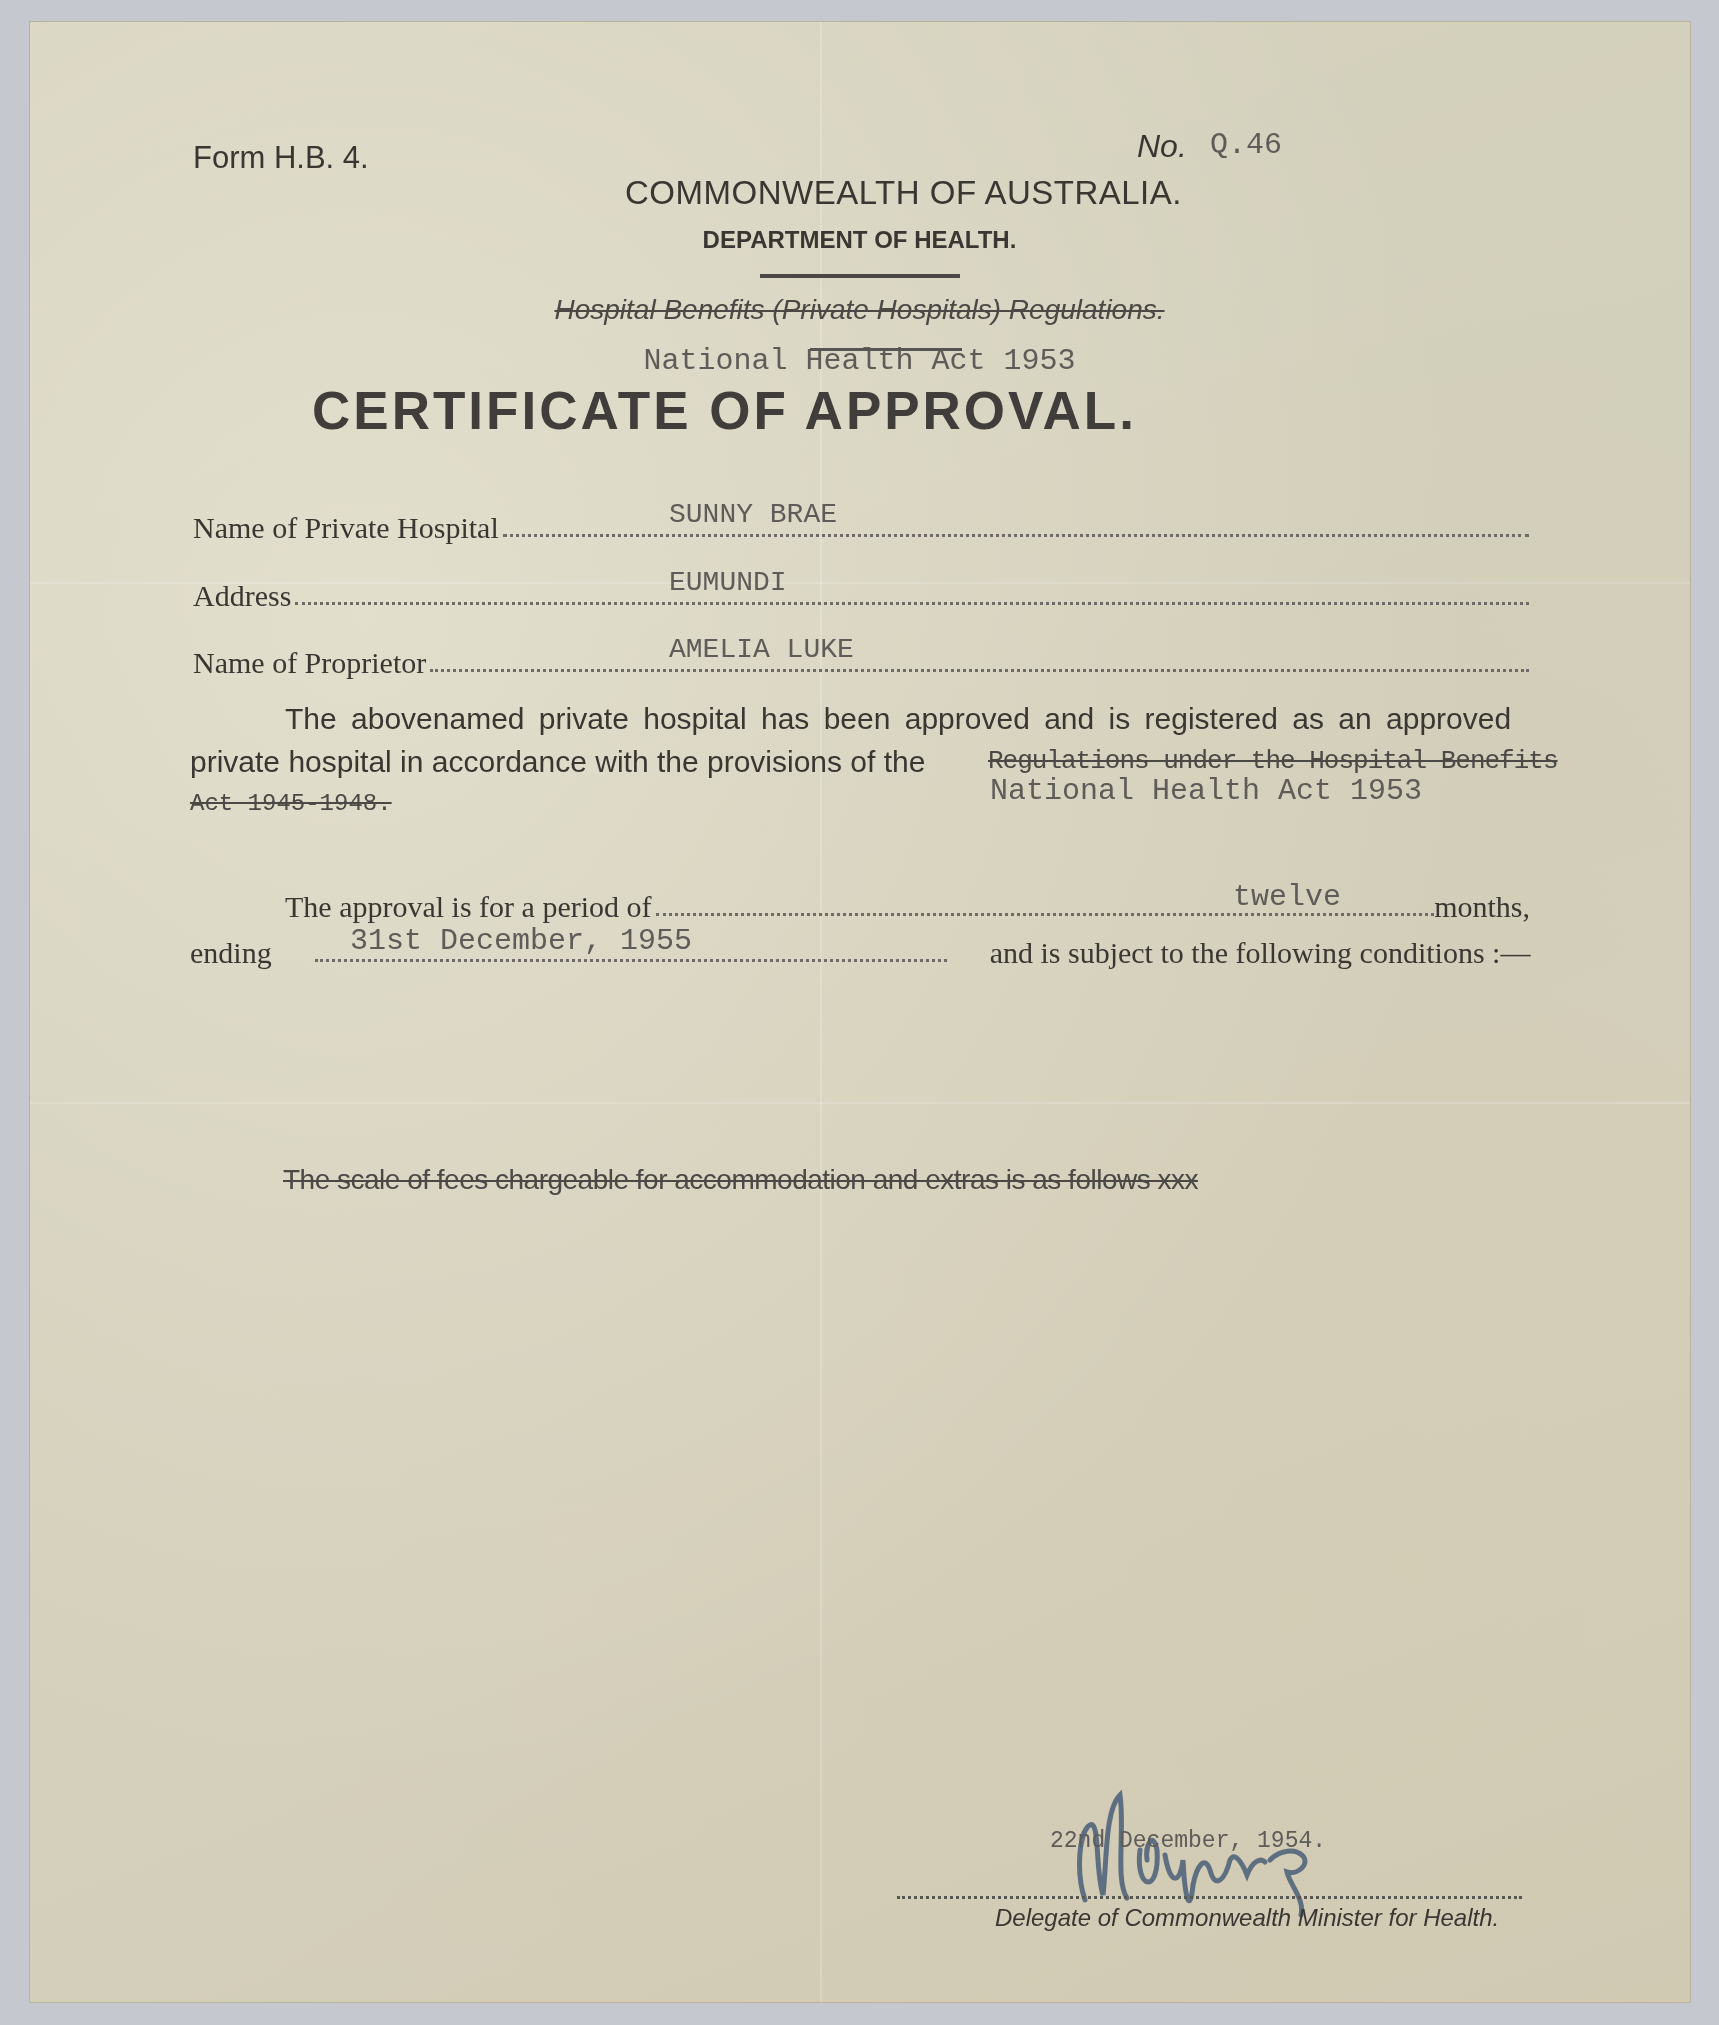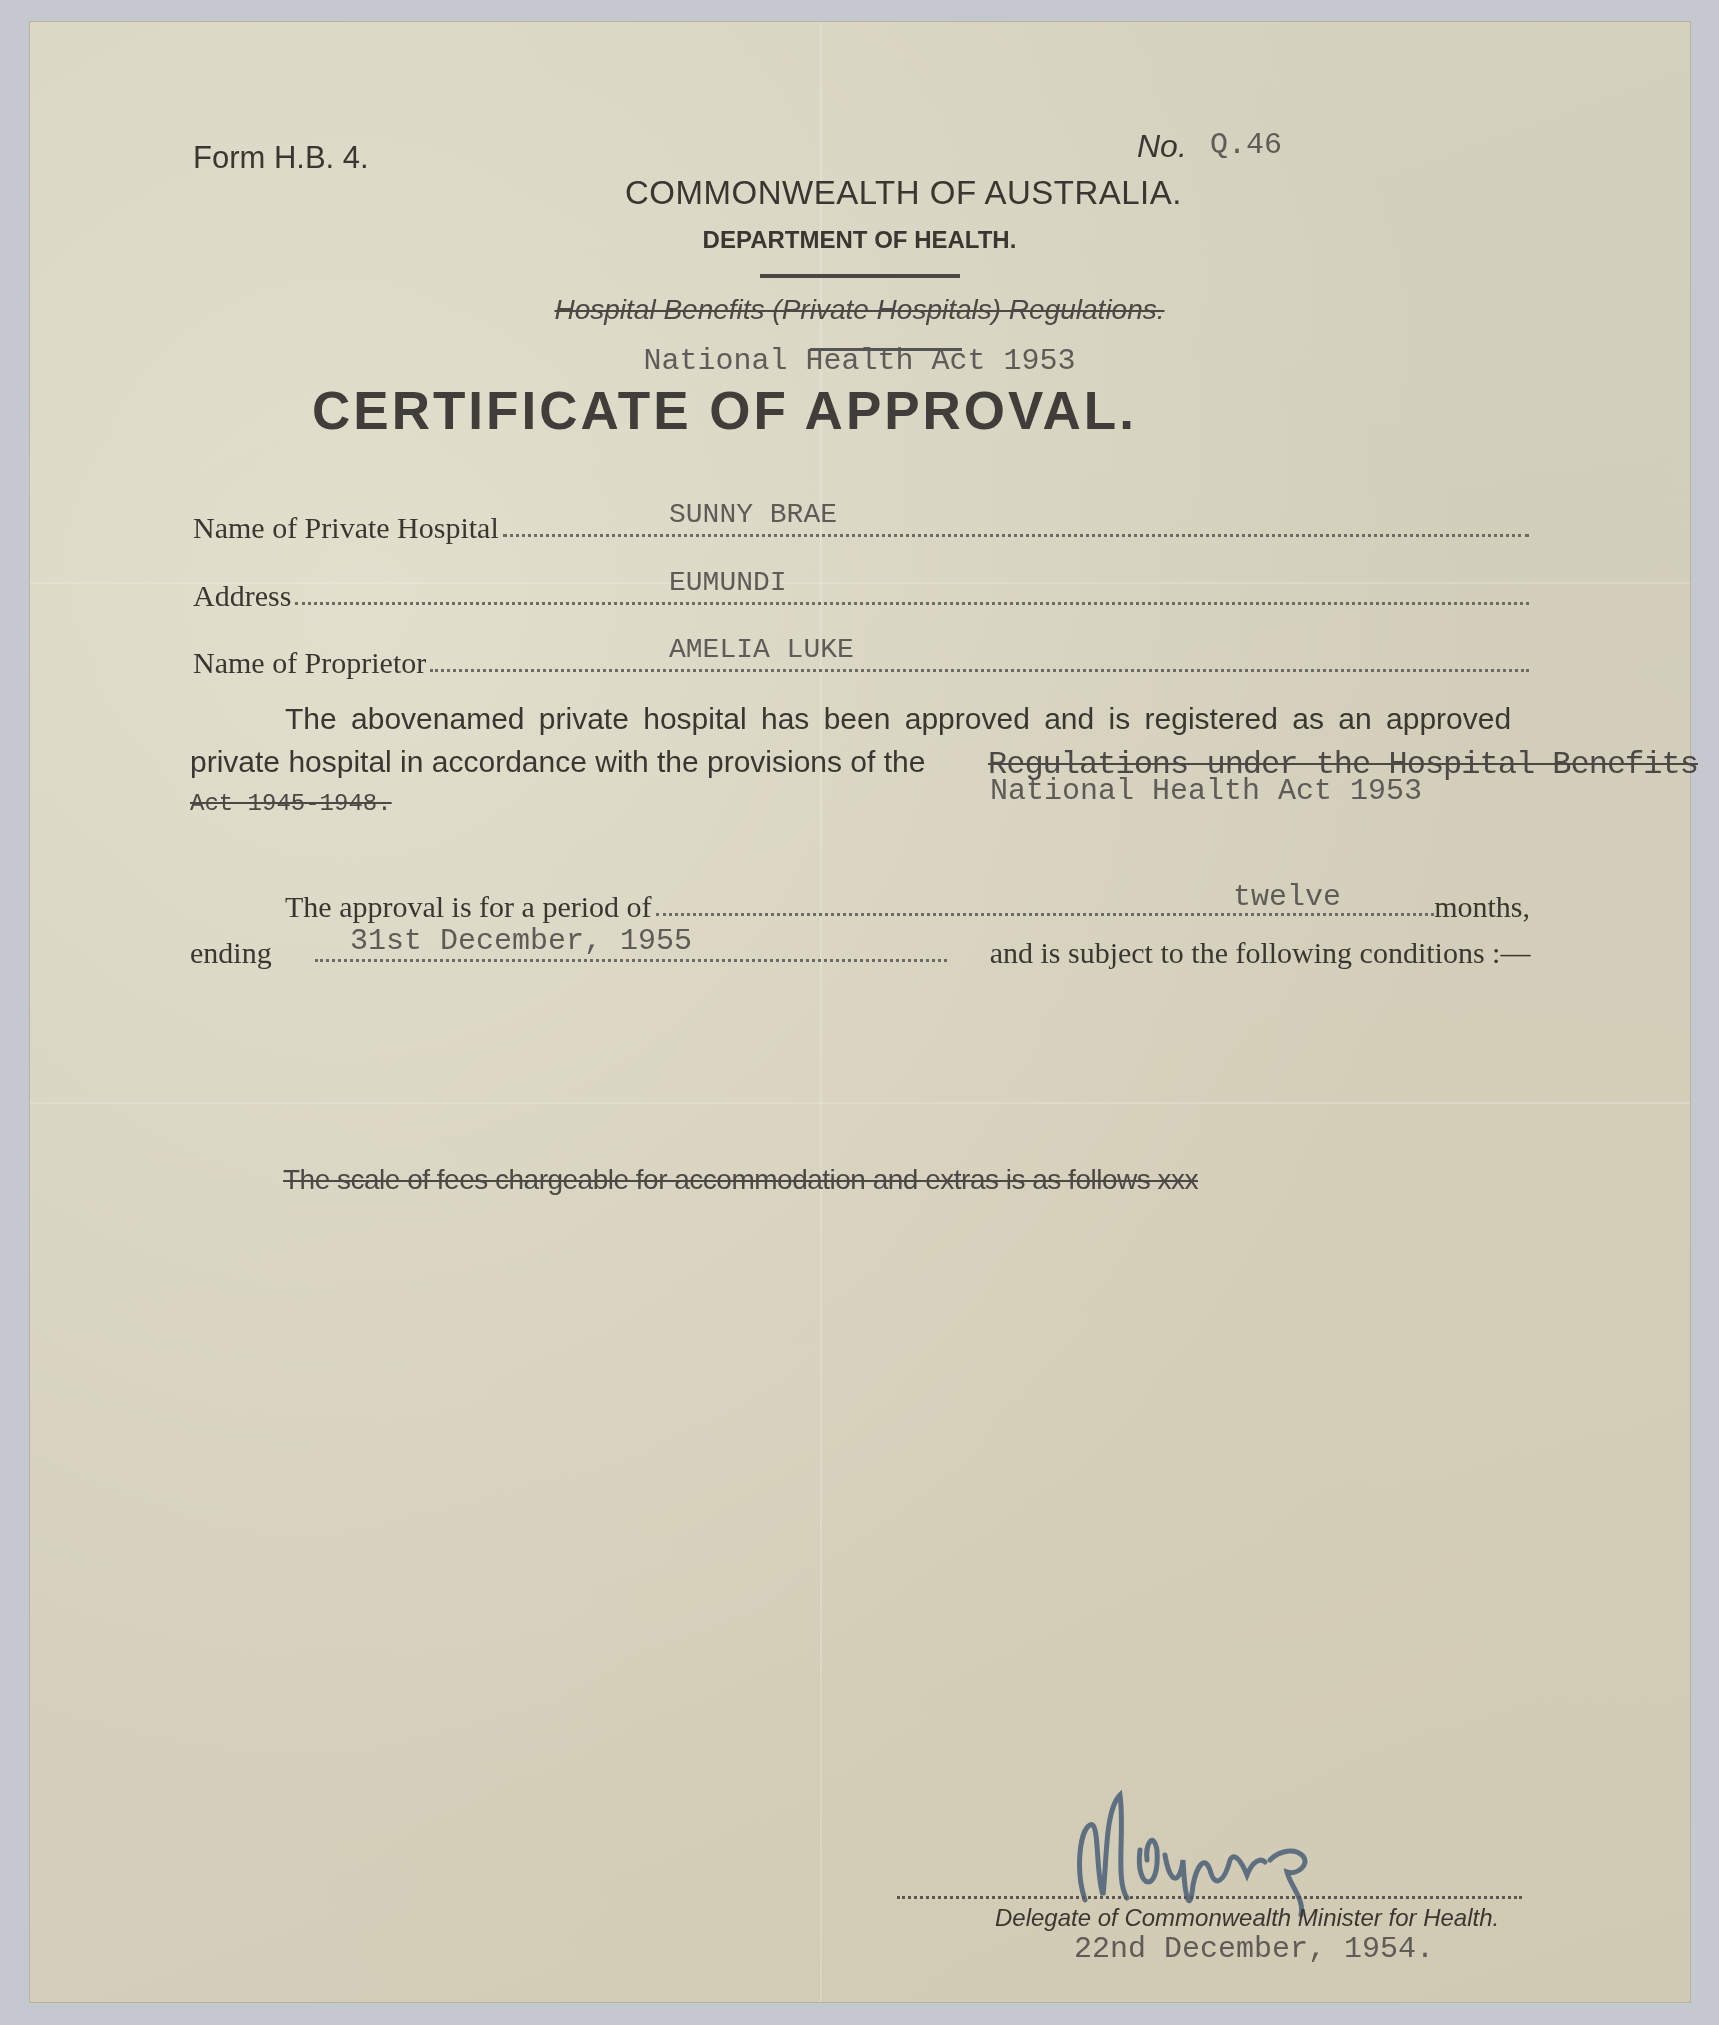--- a/index.html
+++ b/index.html
@@ -35,21 +35,21 @@
   .act-strike-bar { position:absolute; left:810px; top:348px; width:152px; height:3px; background:#555; }
   .cert-title { left:0; width:1449px; text-align:center; top:380px; font-size:53px; font-weight:bold; letter-spacing:3px; color:#403d3a; }
   .field-row { position:absolute; left:193px; width:1336px; height:40px; display:flex; align-items:flex-end; }
   .field-label { font-size:30px; white-space:nowrap; }
   .field-dots { flex:1; border-bottom:3px dotted #6e6a65; margin:0 0 8px 4px; position:relative; height:1px; }
   .field-value { position:absolute; font-size:28px; white-space:nowrap; }
   .para { font-size:30px; }
   .fees { left:283px; top:1164px; font-size:28px; letter-spacing:-0.5px; }
   .sig-line { position:absolute; left:897px; top:1896px; width:625px; border-top:3px dotted #5a5752; }
   .sig-caption { left:995px; top:1904px; font-size:24px; font-style:italic; }
-  .sig-date { left:1050px; top:1932px; font-size:30px;margin-left:24px; }
+  .sig-date { left:1050px; top:1828px; font-size:23px; }
   .signature { position:absolute; left:1065px; top:1790px; }
 </style>
 </head>
 <body>
 
 <div class="paper">
   <div class="crease" style="left:0;top:560px;width:1660px;height:2px;"></div>
   <div class="crease" style="left:0;top:1080px;width:1660px;height:2px;"></div>
   <div class="crease" style="left:790px;top:0;width:2px;height:1980px;"></div>
 </div>
@@ -78,21 +78,21 @@
   <span class="field-value mono" style="left:476px;top:-6px;">EUMUNDI</span>
 </div>
 <div class="field-row" style="top:640px;">
   <span class="field-label">Name of Proprietor</span>
   <span class="field-dots"></span>
   <span class="field-value mono" style="left:476px;top:-6px;">AMELIA LUKE</span>
 </div>
 
 <div class="abs serif para" style="left:285px;top:702px;word-spacing:6px;">The abovenamed private hospital has been approved and is registered as an approved</div>
 <div class="abs serif para" style="left:190px;top:745px;">private hospital in accordance with the provisions of the</div>
-<div class="abs mono strike" style="left:988px;top:746px;font-size:32px;letter-spacing:-1px;">Regulations under the Hospital Benefits</div>
+<div class="abs mono strike" style="left:988px;top:746px;font-size:26px;letter-spacing:-1px;">Regulations under the Hospital Benefits</div>
 <div class="abs mono strike" style="left:190px;top:790px;font-size:24px;">Act 1945-1948.</div>
 <div class="abs mono" style="left:990px;top:774px;font-size:30px;">National Health Act 1953</div>
 
 <div class="field-row" style="top:884px;left:285px;width:1245px;">
   <span class="field-label">The approval is for a period of</span>
   <span class="field-dots"></span>
   <span class="field-label">months,</span>
   <span class="field-value mono" style="left:948px;top:-4px;font-size:30px;">twelve</span>
 </div>
 

